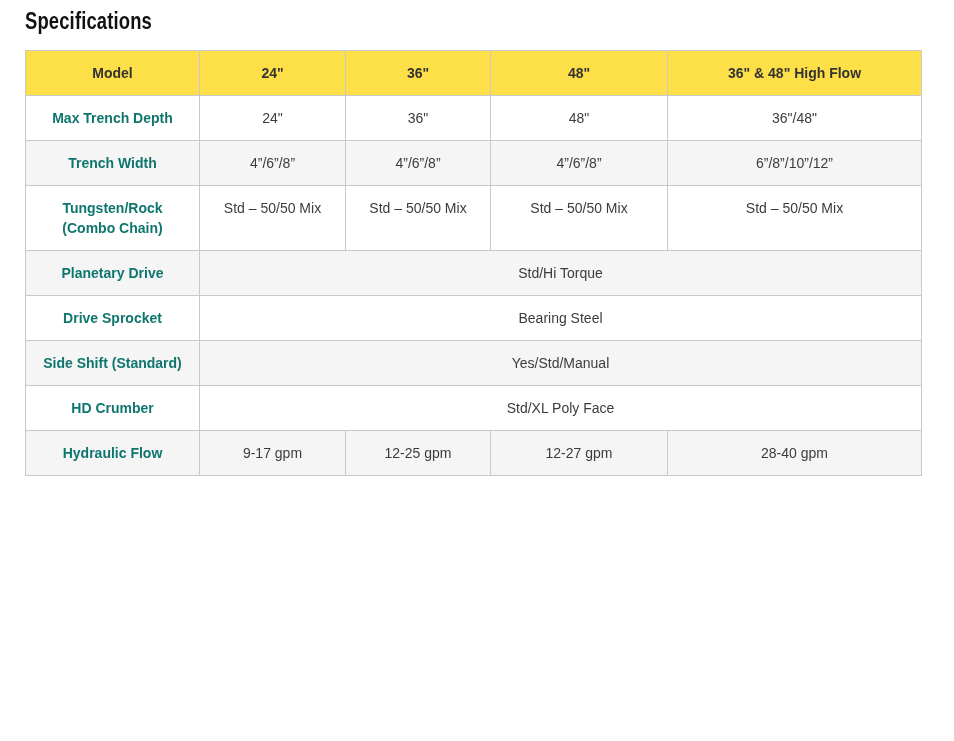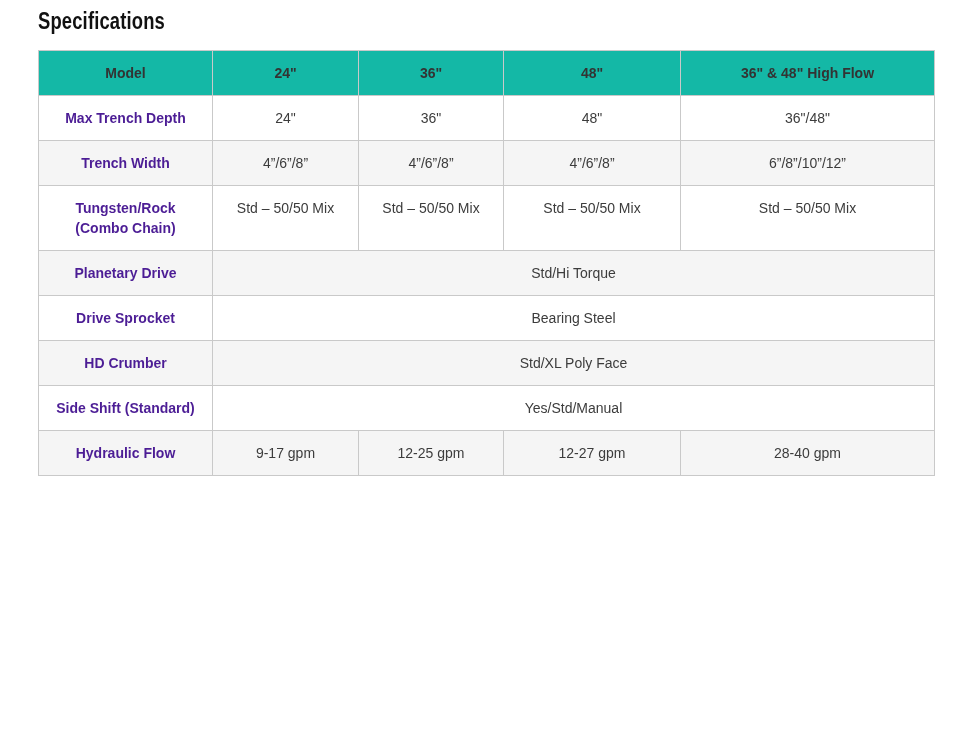--- a/index.html
+++ b/index.html
@@ -9,21 +9,20 @@
     background: #ffffff;
     font-family: "Liberation Sans", "DejaVu Sans", sans-serif;
   }
   body {
     width: 954px;
     height: 741px;
     overflow: hidden;
   }
   .page {
     padding: 8px 33px 0 25px;
-    margin-left: 13px;
   }
   .page-title {
     margin: 0 0 15px 0;
     font-size: 23px;
     font-weight: 700;
     color: #111111;
     letter-spacing: 0.2px;
     transform: scaleX(0.80);
     transform-origin: left center;
     white-space: nowrap;
@@ -43,23 +42,23 @@
     line-height: 20px;
     font-weight: 400;
     overflow-wrap: break-word;
   }
   .spec-table thead th {
     font-weight: 700;
     color: #333333;
   }
   .spec-table tbody th.row-label {
     font-weight: 700;
-    color: #4c1d95;
+    color: #0f766e;
   }
-  .spec-table thead tr { background: #14b8a6; }
+  .spec-table thead tr { background: #fde047; }
   .spec-table tbody tr:nth-child(even) { background: #f5f5f5; }
   .spec-table tbody tr:nth-child(odd) { background: #ffffff; }
   .condensed-text {
     display: inline-block;
     transform: scaleX(0.86);
     transform-origin: center center;
     white-space: nowrap;
   }
 </style>
 </head>
@@ -109,26 +108,26 @@
       </tr>
       <tr>
         <th class="row-label">Planetary Drive</th>
         <td colspan="4">Std/Hi Torque</td>
       </tr>
       <tr>
         <th class="row-label">Drive Sprocket</th>
         <td colspan="4">Bearing Steel</td>
       </tr>
       <tr>
+        <th class="row-label">Side Shift (Standard)</th>
+        <td colspan="4">Yes/Std/Manual</td>
+      </tr>
+      <tr>
         <th class="row-label">HD Crumber</th>
         <td colspan="4">Std/XL Poly Face</td>
-      </tr>
-      <tr>
-        <th class="row-label">Side Shift (Standard)</th>
-        <td colspan="4">Yes/Std/Manual</td>
       </tr>
       <tr>
         <th class="row-label">Hydraulic Flow</th>
         <td>9-17 gpm</td>
         <td>12-25 gpm</td>
         <td>12-27 gpm</td>
         <td>28-40 gpm</td>
       </tr>
     </tbody>
   </table>

